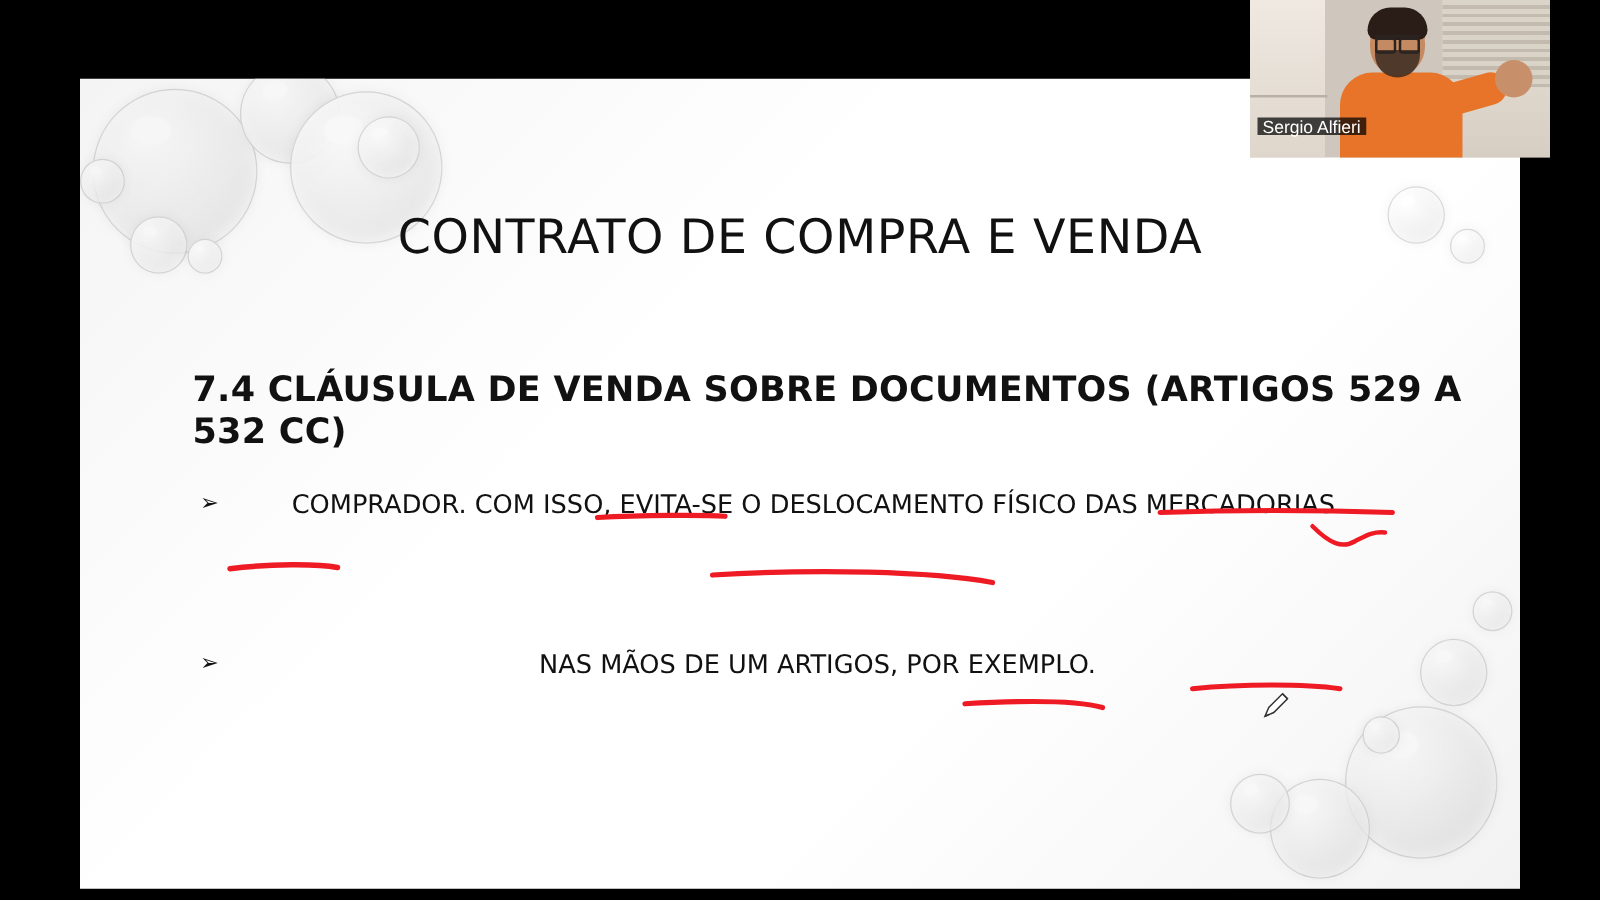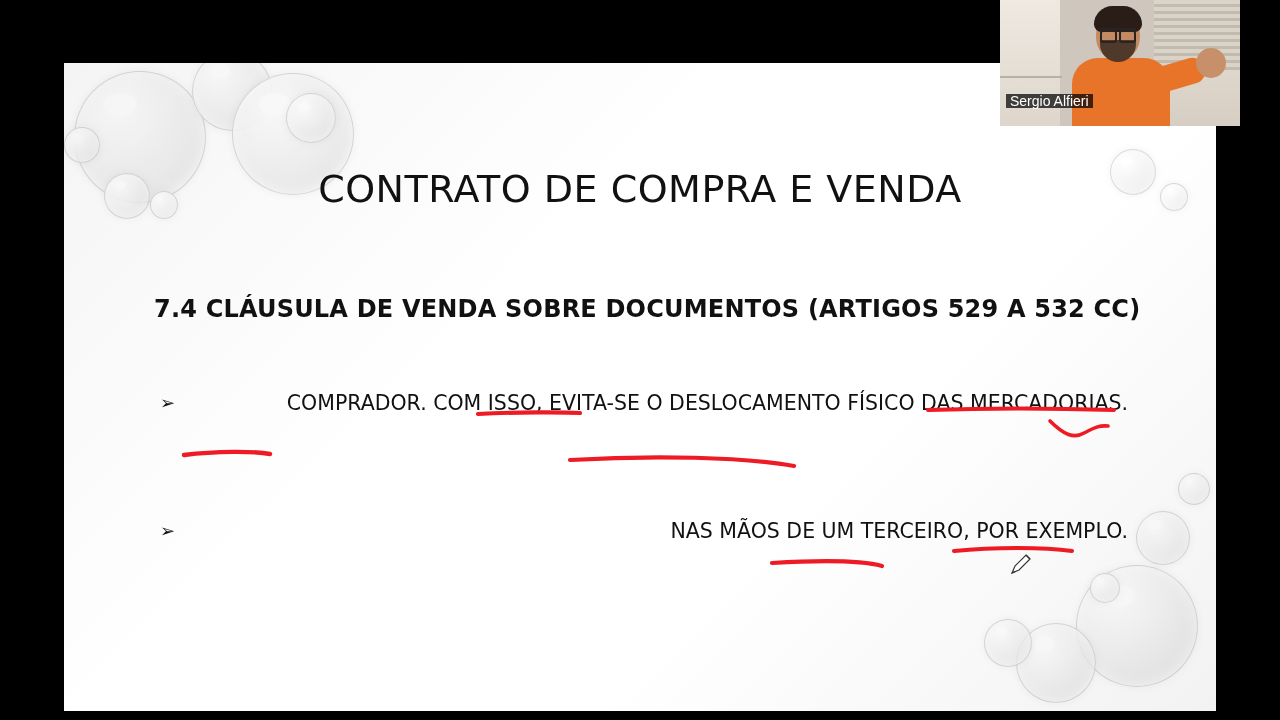--- a/index.html
+++ b/index.html
@@ -94,21 +94,21 @@
     letter-spacing: 0.5px;
     color: #111111;
     z-index: 3;
   }
 
   #subtitle {
     position: absolute;
     left: 90px;
     top: 232px;
     font-family: "DejaVu Sans", sans-serif;
-    font-size: 24px;
+    font-size: 28px;
     font-weight: bold;
     color: #111111;
     letter-spacing: 0.2px;
     z-index: 3;
   }
 
   .bullet {
     position: absolute;
     left: 96px;
     width: 968px;
@@ -126,21 +126,21 @@
     font-size: 18px;
     color: #111111;
   }
   .bullet .btext {
     display: block;
     padding-left: 20px;
   }
   .bullet .line2 {
     display: block;
     padding-left: 20px;
-    text-align: right;
+    text-align: center;
   }
   #bullet-1 { top: 324px; }
   #bullet-2 { top: 452px; }
 
   
   #annotations {
     position: absolute;
     inset: 0;
     z-index: 5;
     pointer-events: none;
@@ -289,21 +289,21 @@
 
     <div id="subtitle">7.4 CLÁUSULA DE VENDA SOBRE DOCUMENTOS (ARTIGOS 529 A 532 CC)</div>
 
     <div class="bullet" id="bullet-1">
       <span class="marker">➢</span>
       <span class="line2">COMPRADOR. COM ISSO, EVITA-SE O DESLOCAMENTO FÍSICO DAS MERCADORIAS.</span>
     </div>
 
     <div class="bullet" id="bullet-2">
       <span class="marker">➢</span>
-      <span class="line2">NAS MÃOS DE UM TERCEIRO, POR EXEMPLO.</span>
+      <span class="line2">NAS MÃOS DE UM ARTIGOS, POR EXEMPLO.</span>
     </div>
 
     <svg id="annotations" width="1152" height="648" viewBox="0 0 1152 648">
       <g stroke="#ee1b24" fill="none" stroke-linecap="round" stroke-linejoin="round">
 
         <path d="M414,351 C450,349 500,349 516,350" stroke-width="4.2"></path>
 
         <path d="M864,347 C920,345 990,345 1050,347" stroke-width="4"></path>
         <path d="M986,358 C1000,372 1010,376 1020,370 C1028,366 1034,362 1044,363" stroke-width="3.6"></path>
 

